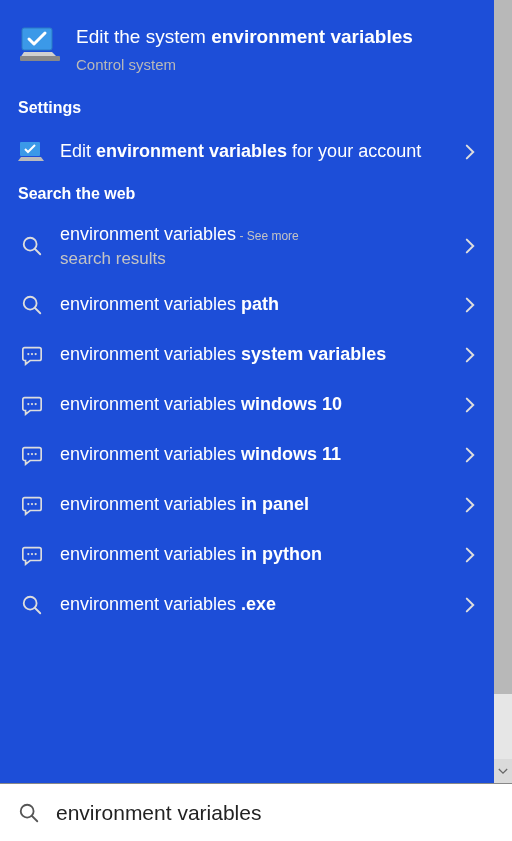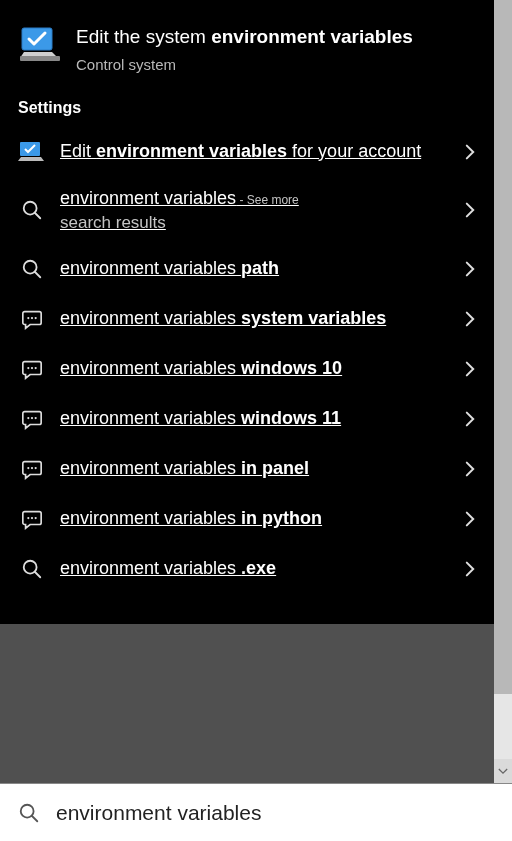--- a/index.html
+++ b/index.html
@@ -13,22 +13,22 @@
       width: 512px;
       height: 841px;
       position: relative;
       overflow: hidden;
     }
     .results-panel {
       position: absolute;
       top: 0;
       left: 0;
       width: 494px;
-      height: 624px;
-      background: #000000;
+      height: 783px;
+      background: #1d4ed8;
       overflow: hidden;
     }
     .best-match {
       padding: 24px 20px 18px 20px;
       display: flex;
       align-items: flex-start;
       gap: 16px;
     }
     .monitor-icon {
       width: 40px;
@@ -74,21 +74,20 @@
       display: flex;
       align-items: center;
       justify-content: center;
     }
     .result-text {
       flex: 1;
       color: #fff;
       font-size: 18px;
       font-weight: 400;
       line-height: 1.3;
-      text-decoration: underline;
     }
     .result-text .bold {
       font-weight: 600;
     }
     .result-text .suffix {
       color: #c4c4c4;
       font-size: 12px;
     }
     .result-text .subline {
       color: #c4c4c4;
@@ -196,20 +195,21 @@
     <div class="result-text">
       <span>Edit </span><span class="bold">environment variables</span><span> for your account</span>
     </div>
     <div class="chevron">
       <svg viewBox="0 0 12 20" width="10" height="16">
           <path d="M2 2 L10 10 L2 18" stroke="#ddd" stroke-width="2.5" fill="none" stroke-linecap="round"></path>
         </svg>
     </div>
   </div>
 
+  <div class="section-header">Search the web</div>
 
   <div id="web-results-container">
       <div class="result-item">
         <div class="result-icon">
           <svg viewBox="0 0 24 24" width="22" height="22">
             <circle cx="10" cy="10" r="7" stroke="#ddd" stroke-width="2" fill="none"></circle>
             <line x1="15" y1="15" x2="21" y2="21" stroke="#ddd" stroke-width="2" stroke-linecap="round"></line>
           </svg>
         </div>
         <div class="result-text"><span>environment variables</span><span class="suffix"> - See more</span><span class="subline">search results</span></div>

